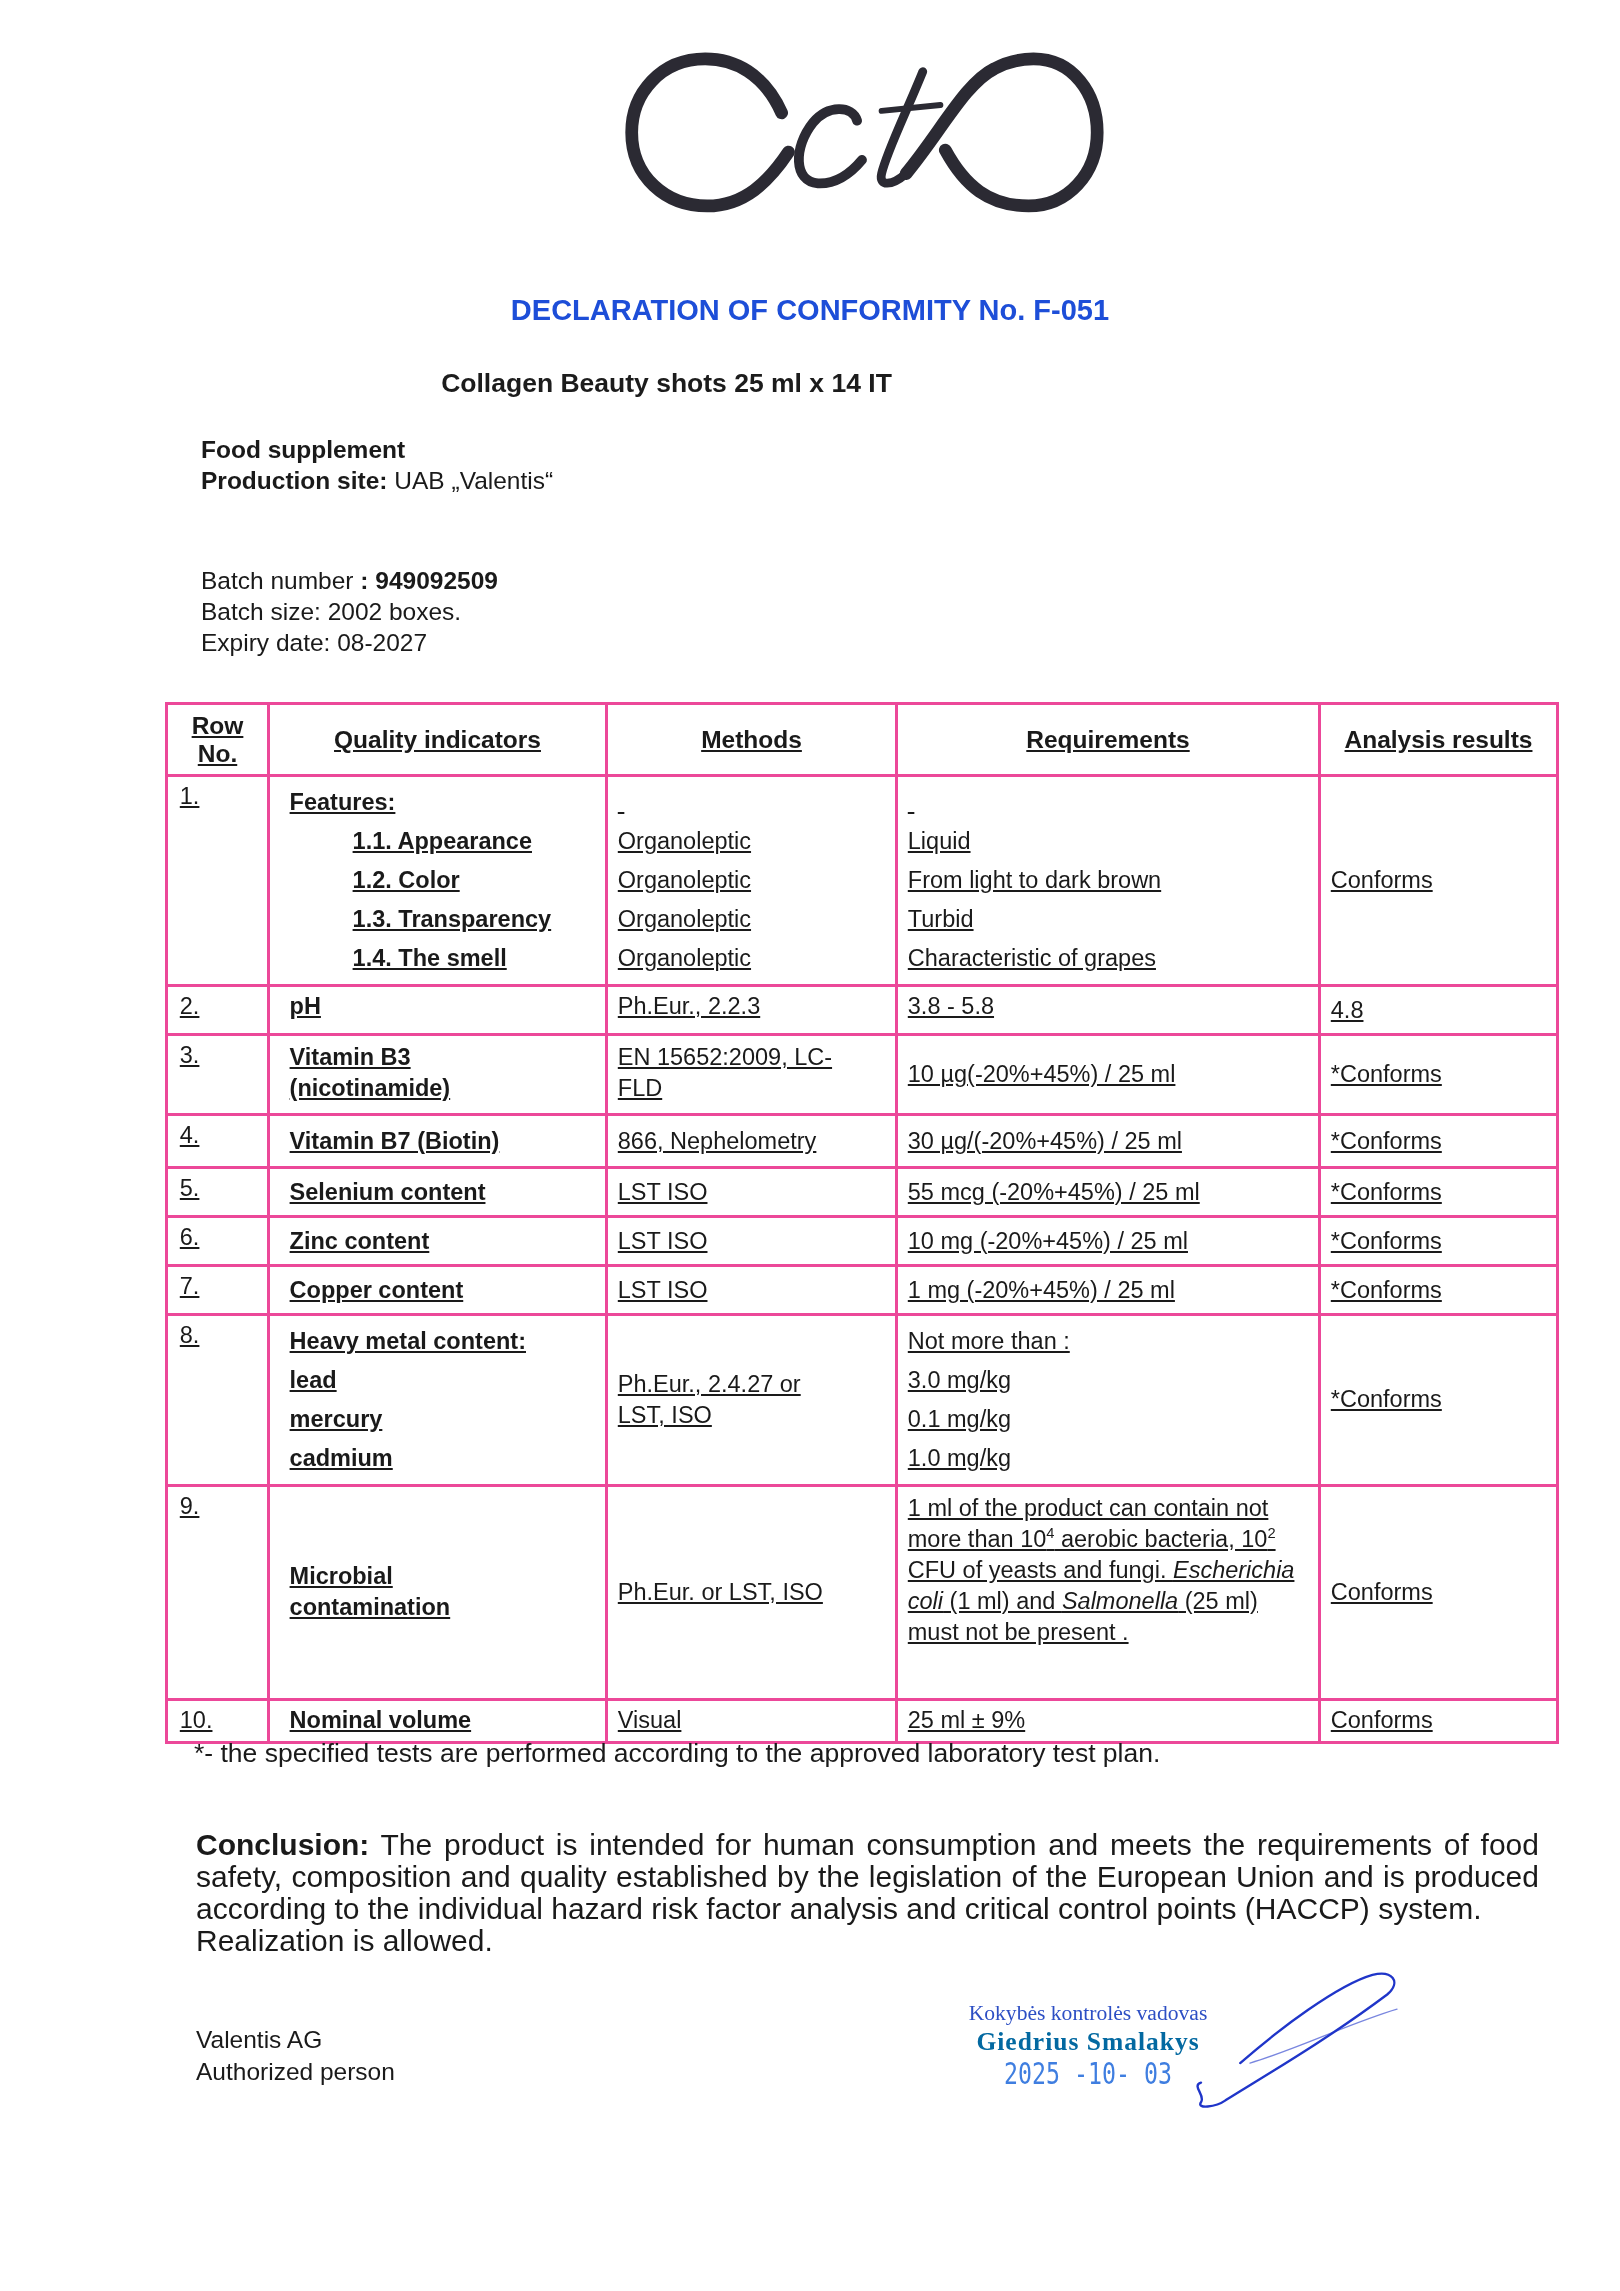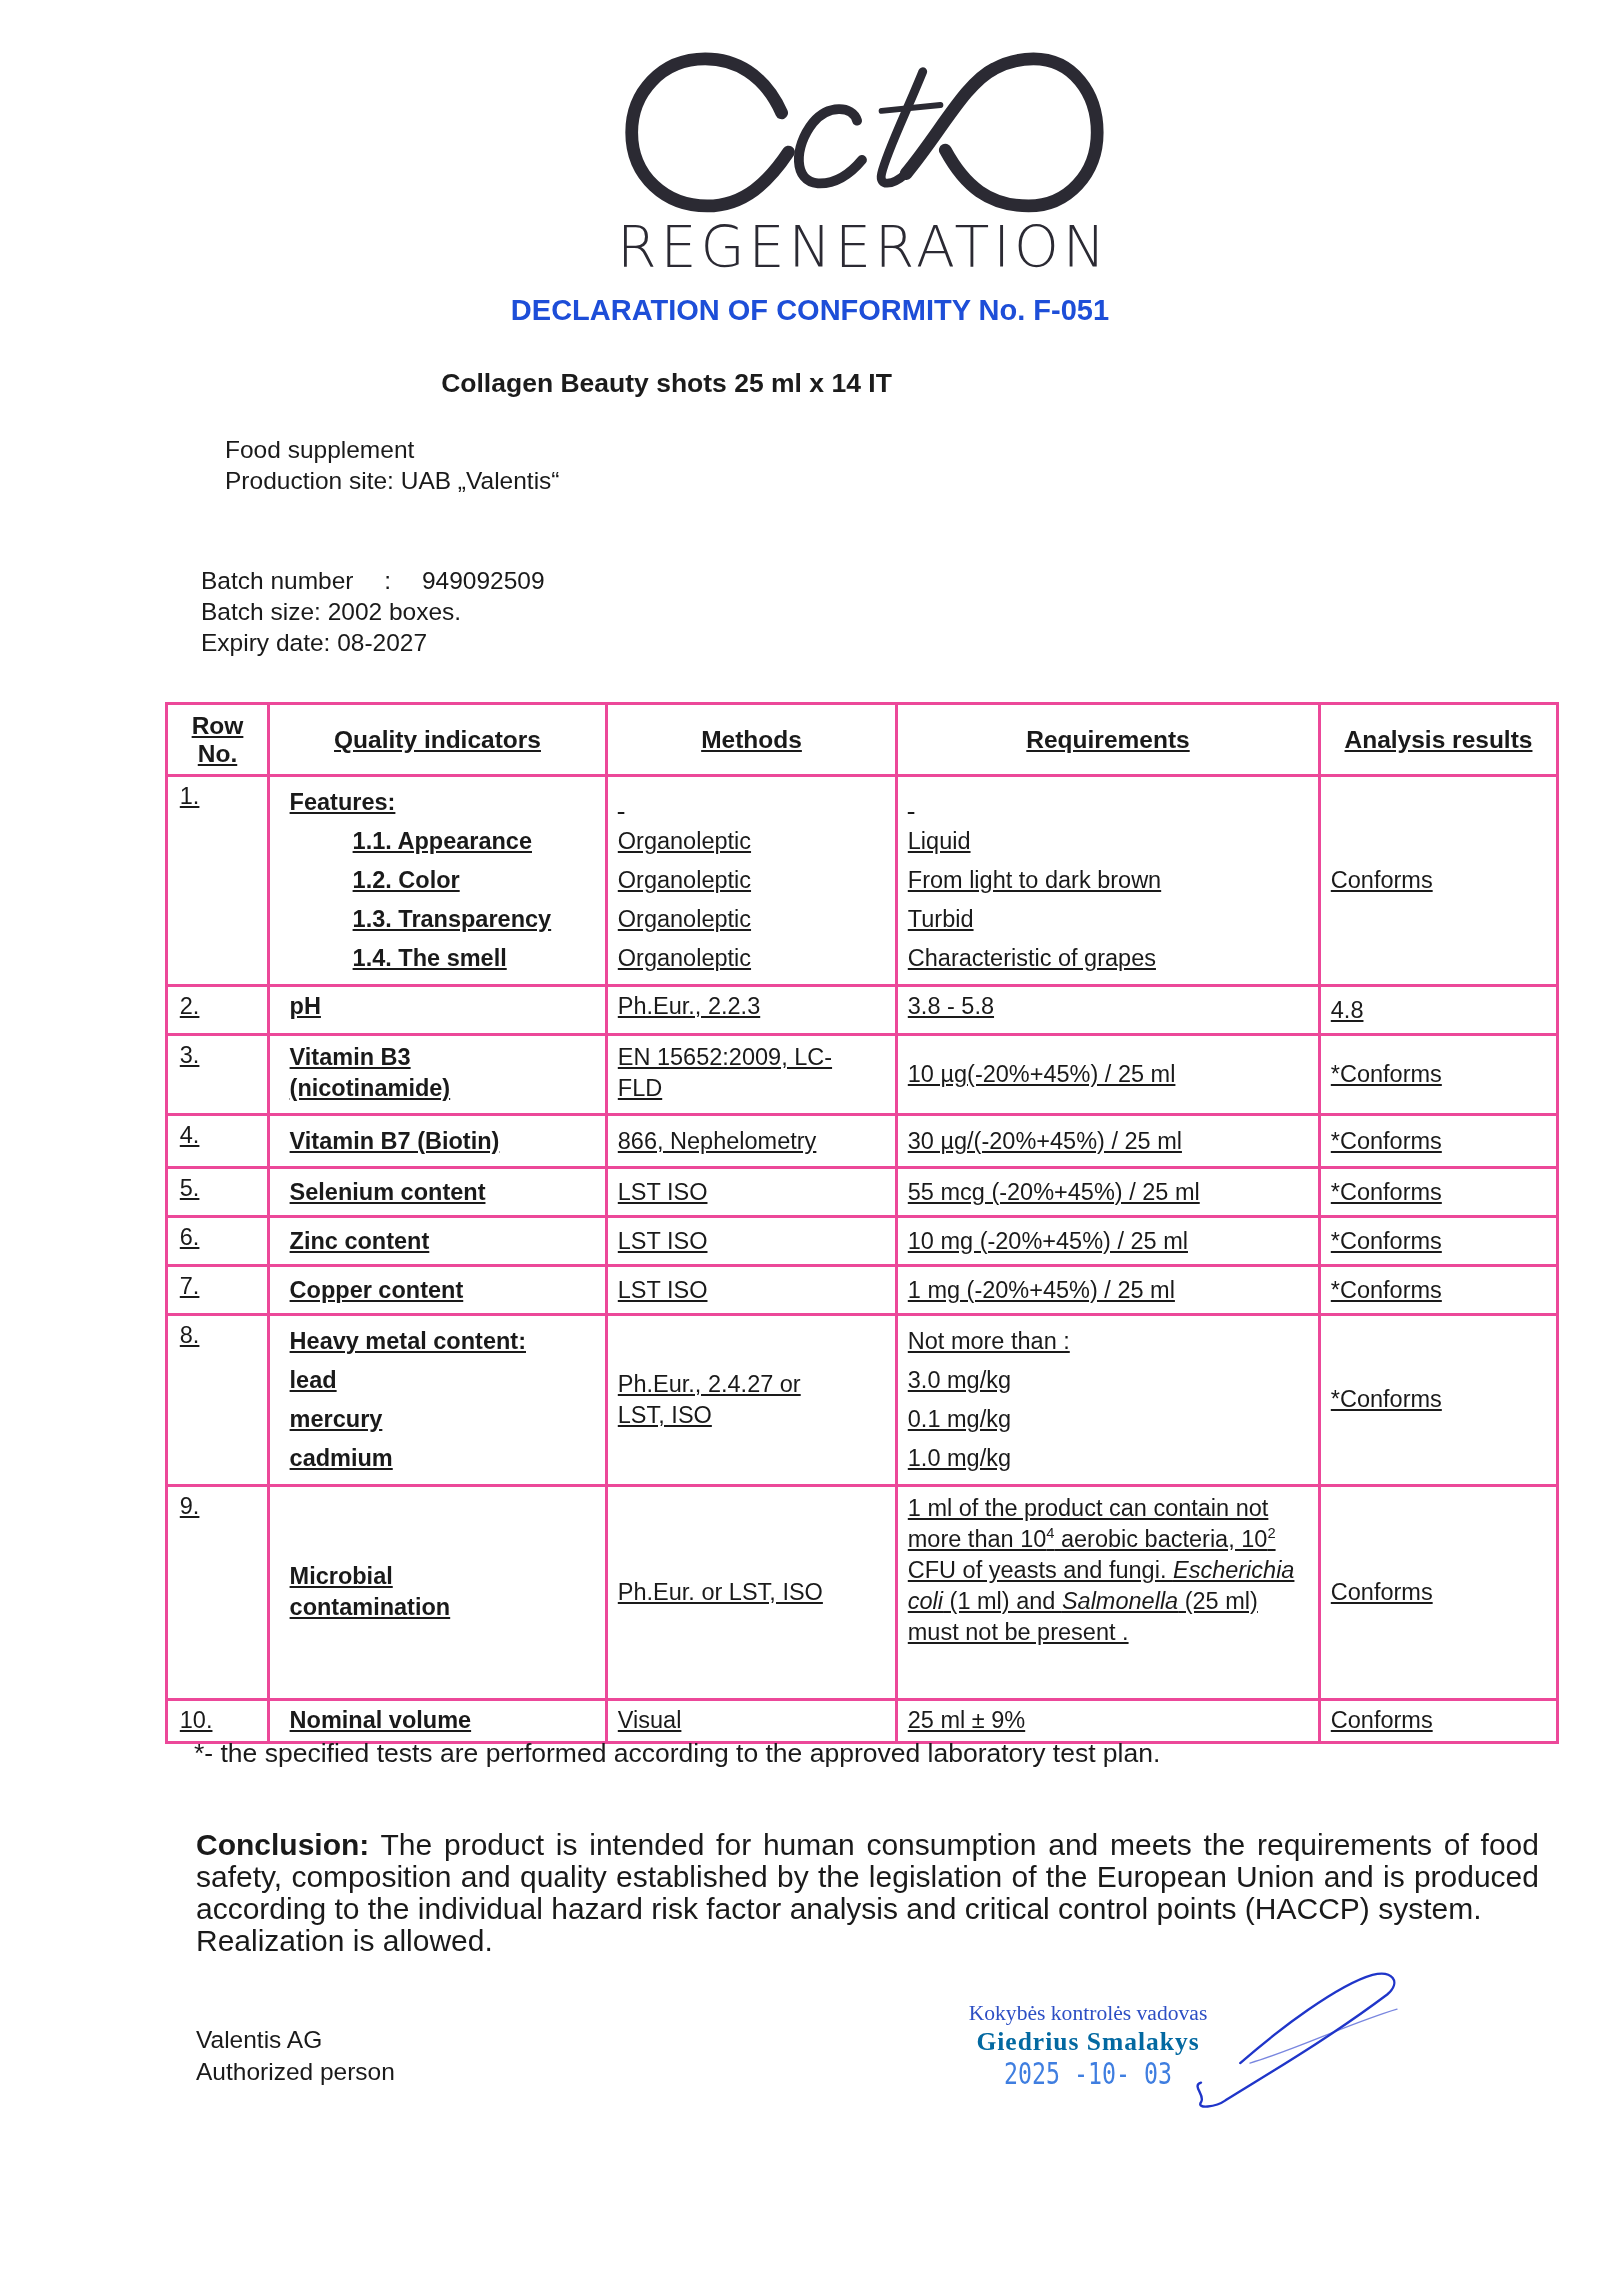--- a/index.html
+++ b/index.html
@@ -21,21 +21,21 @@
   .title {
     left: 0; width: 1620px; text-align: center; font-weight: bold;
     font-size: 29px; top: 294px; color: #1d4ed8;
   }
   .subtitle {
     left: 0; width: 1333px; text-align: center; font-weight: bold;
     font-size: 26.5px; top: 368px; color: #1c1c1c;
   }
 
   .info { left: 201px; font-size: 24.5px; line-height: 31px; }
-  .info b { font-weight: normal; margin-left: 24px; }
+  .info b { font-weight: bold; }
 
   
   #spec-table {
     left: 165px; top: 702px; width: 1392px;
     border-collapse: collapse; font-size: 23.5px; table-layout: fixed;
   }
   #spec-table th, #spec-table td {
     border: 3px solid #ec4899; vertical-align: top; padding: 5.9px 9.8px; text-decoration: underline;
   }
   #spec-table th {
@@ -79,21 +79,20 @@
 
       <path d="M245,78 C240,62 215,62 200,80 C180,105 180,140 205,142 C225,143 240,130 250,118" stroke-width="10"></path>
 
       <path d="M312,28 C295,70 275,110 270,132 C267,145 280,145 295,132" stroke-width="9"></path>
 
       <path d="M270,68 L330,62" stroke-width="6"></path>
 
       <path d="M295,132 C330,90 355,40 385,25 C400,17 415,15 425,15 C465,15 490,50 490,90 C490,132 460,165 420,165 C380,165 355,145 335,108" stroke-width="13"></path>
     </g>
   </svg>
-  <div class="wordmark">REGENERATION</div>
 </div>
 
 <div class="abs title">DECLARATION OF CONFORMITY No. F-051</div>
 <div class="abs subtitle">Collagen Beauty shots 25 ml x 14 IT</div>
 
 <div class="abs info" style="top:434px;">
   <div><b>Food supplement</b></div>
   <div>
     <b>Production site:</b>
     <span>UAB „Valentis“</span>

